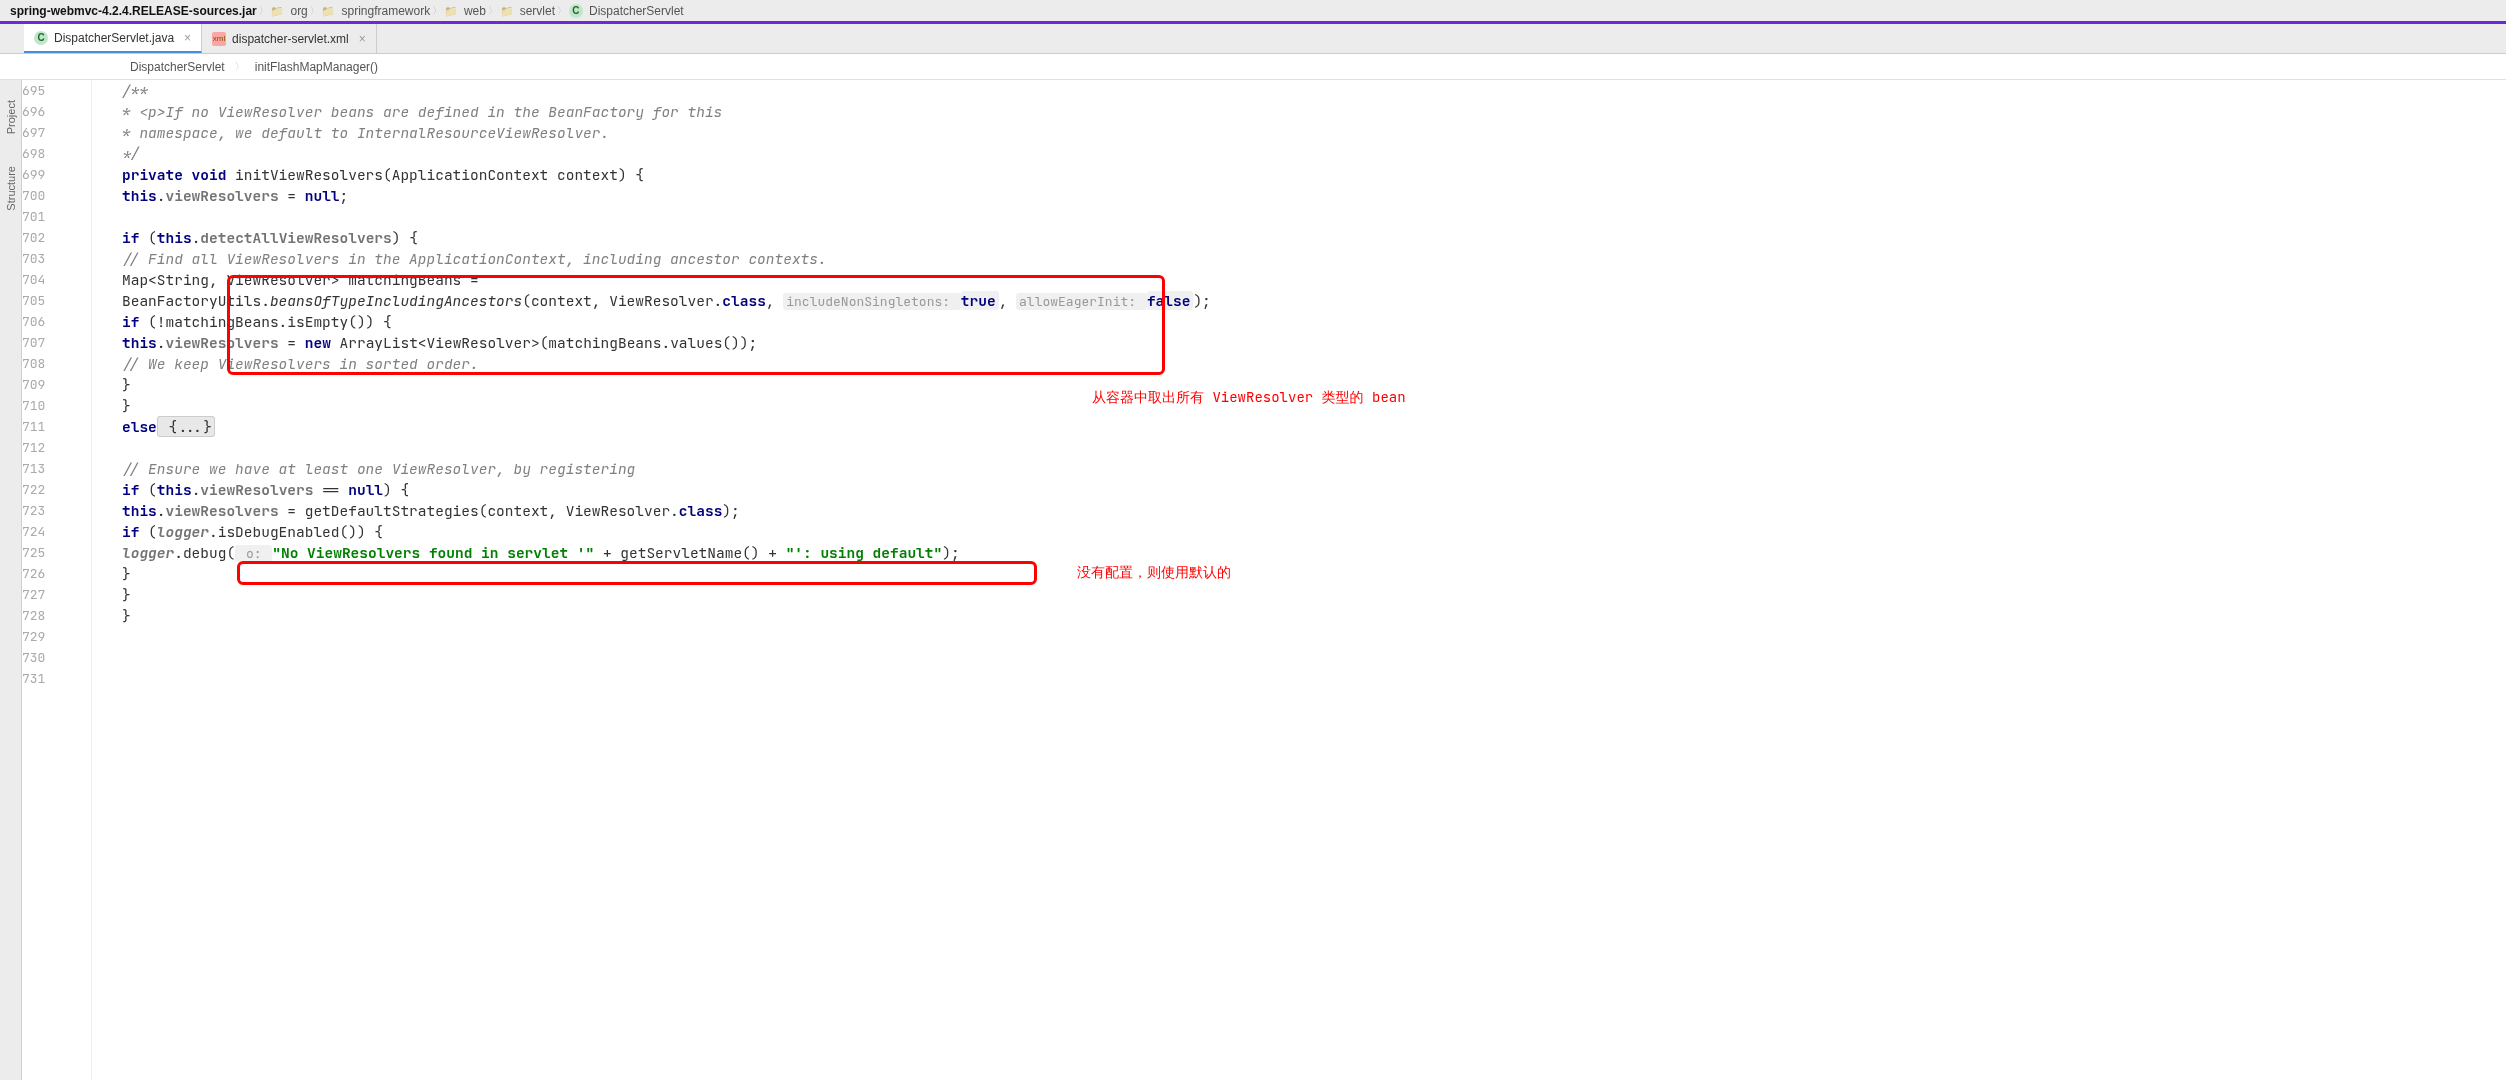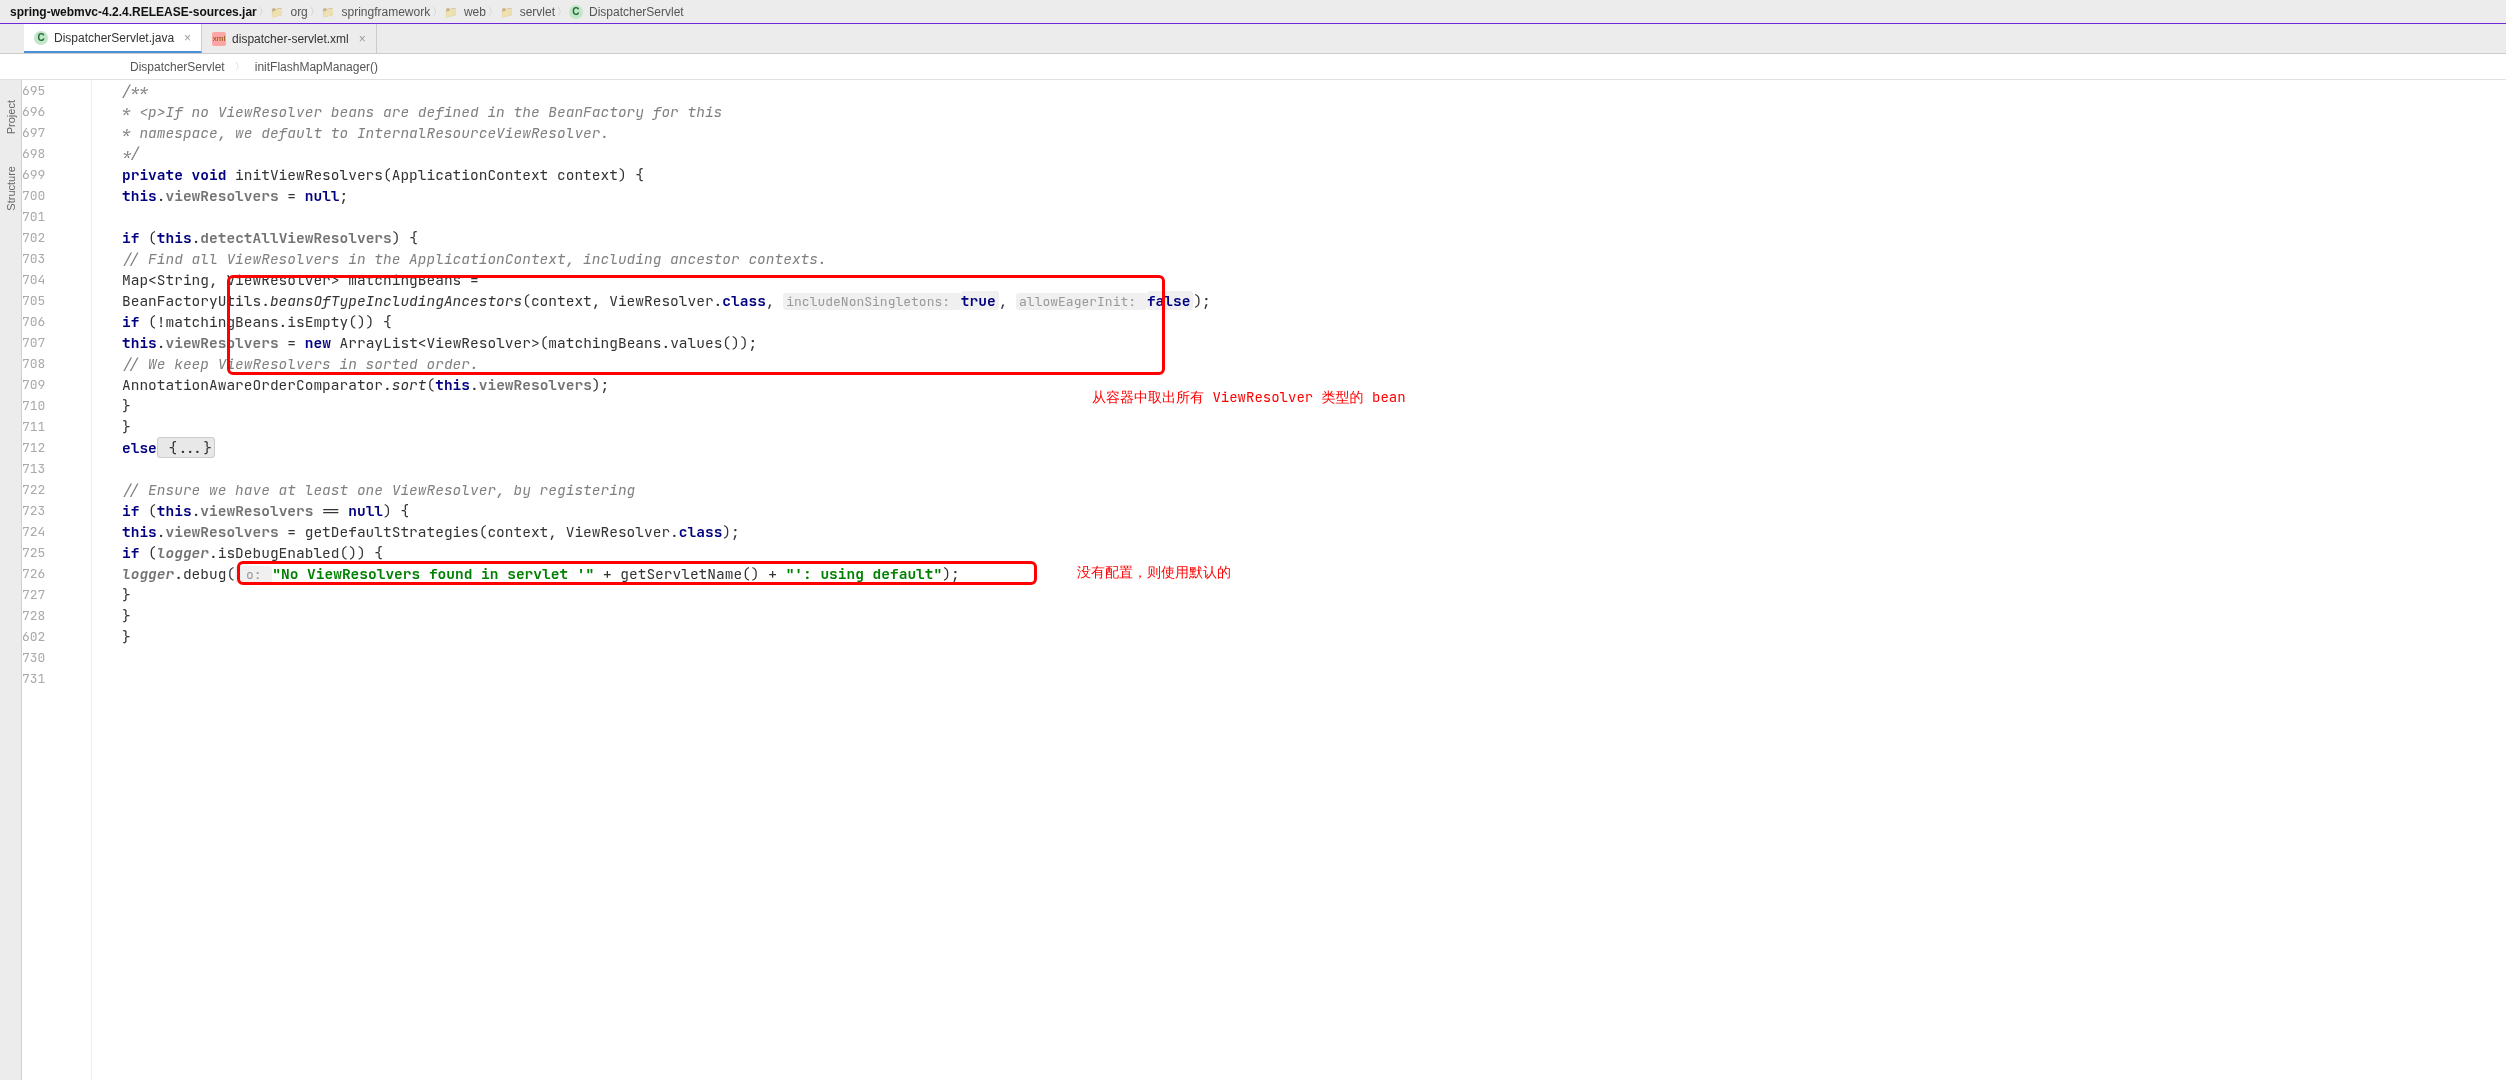--- a/index.html
+++ b/index.html
@@ -15,21 +15,21 @@
 .code-font {
   font-family: "JetBrains Mono", "Consolas", "Menlo", monospace;
 }
 
 
 .top-bar {
   display: flex;
   align-items: center;
   height: 24px;
   background: #ececec;
-  border-bottom: 1px solid #6d28d9;
+  border-bottom: 3px solid #6d28d9;
   padding: 0 8px;
   font-size: 12px;
   color: #555;
   gap: 0;
 }
 .breadcrumb-item {
   display: flex;
   align-items: center;
   gap: 6px;
   padding: 0 2px;
@@ -274,41 +274,40 @@
         <div class="ln">711</div>
         <div class="ln">712</div>
         <div class="ln">713</div>
         <div class="ln">722</div>
         <div class="ln">723</div>
         <div class="ln">724</div>
         <div class="ln">725</div>
         <div class="ln">726</div>
         <div class="ln">727</div>
         <div class="ln">728</div>
-        <div class="ln">602</div>
+        <div class="ln">729</div>
         <div class="ln">730</div>
         <div class="ln">731</div>
       </div>
 
     <div class="code-area">
 <div class="code-line"><span class="cmt">    /**</span></div>
 <div class="code-line"><span class="cmt">     * &lt;p&gt;</span><span class="cmt">If no ViewResolver beans are defined in the BeanFactory for this</span></div>
 <div class="code-line"><span class="cmt">     * namespace, we default to InternalResourceViewResolver.</span></div>
 <div class="code-line"><span class="cmt">     */</span></div>
 <div class="code-line">    <span class="kwd">private void</span><span> initViewResolvers(ApplicationContext context) {</span></div>
 <div class="code-line">        <span class="kwd">this</span><span>.</span><span class="fld">viewResolvers</span><span> = </span><span class="kwd">null</span><span>;</span></div>
 <div class="code-line"></div>
 <div class="code-line">        <span class="kwd">if</span><span> (</span><span class="kwd">this</span><span>.</span><span class="fld">detectAllViewResolvers</span><span>) {</span></div>
 <div class="code-line"><span class="cmt">            // Find all ViewResolvers in the ApplicationContext, including ancestor contexts.</span></div>
 <div class="code-line"><span>            Map&lt;String, ViewResolver&gt; matchingBeans =</span></div>
 <div class="code-line"><span>                    BeanFactoryUtils.</span><span class="ita">beansOfTypeIncludingAncestors</span><span>(context, ViewResolver.</span><span class="kwd">class</span><span>, </span><span class="hint"> includeNonSingletons: </span><span class="hintv">true</span><span>, </span><span class="hint"> allowEagerInit: </span><span class="hintv">false</span><span>);</span></div>
 <div class="code-line">            <span class="kwd">if</span><span> (!matchingBeans.isEmpty()) {</span></div>
 <div class="code-line">                <span class="kwd">this</span><span>.</span><span class="fld">viewResolvers</span><span> = </span><span class="kwd">new</span><span> ArrayList&lt;ViewResolver&gt;(matchingBeans.values());</span></div>
 <div class="code-line"><span class="cmt">                // We keep ViewResolvers in sorted order.</span></div>
-<div class="code-line"><span>                AnnotationAwareOrderComparator.</span><span class="ita">sort</span><span>(</span><span class="kwd">this</span><span>.</span><span class="fld">viewResolvers</span><span>);</span></div>
 <div class="code-line"><span>            }</span></div>
 <div class="code-line"><span>        }</span></div>
 <div class="code-line">        <span class="kwd">else</span><span style="background:#e8e8e8;border:1px solid #ccc;border-radius:3px;padding:0 2px;"> {...}</span></div>
 <div class="code-line"></div>
 <div class="code-line"><span class="cmt">        // Ensure we have at least one ViewResolver, by registering</span></div>
 <div class="code-line">        <span class="kwd">if</span><span> (</span><span class="kwd">this</span><span>.</span><span class="fld">viewResolvers</span><span> == </span><span class="kwd">null</span><span>) {</span></div>
 <div class="code-line">            <span class="kwd">this</span><span>.</span><span class="fld">viewResolvers</span><span> = getDefaultStrategies(context, ViewResolver.</span><span class="kwd">class</span><span>);</span></div>
 <div class="code-line">            <span class="kwd">if</span><span> (</span><span class="fld ita">logger</span><span>.isDebugEnabled()) {</span></div>
 <div class="code-line">                <span class="fld ita">logger</span><span>.debug(</span><span class="hint"> o: </span><span class="str">"No ViewResolvers found in servlet '"</span><span> + getServletName() + </span><span class="str">"': using default"</span><span>);</span></div>
 <div class="code-line"><span>            }</span></div>

